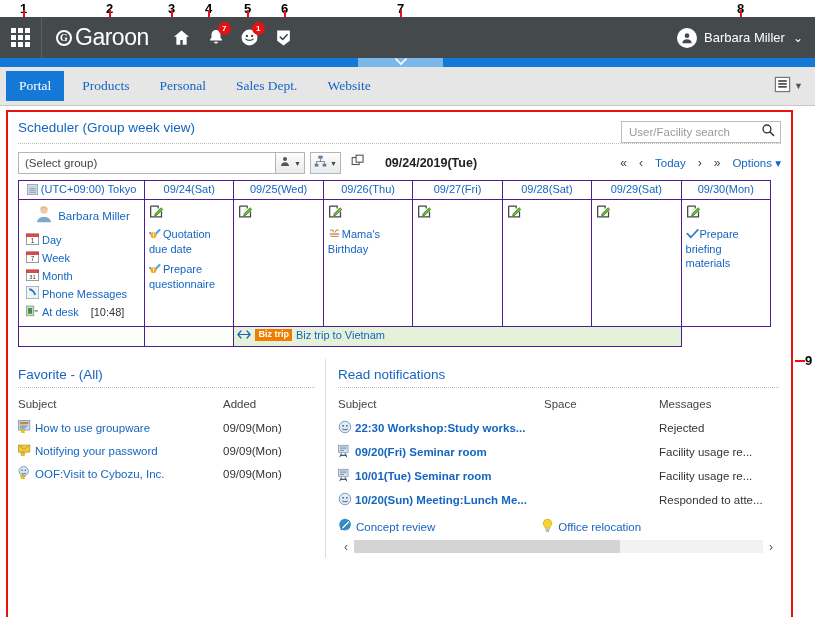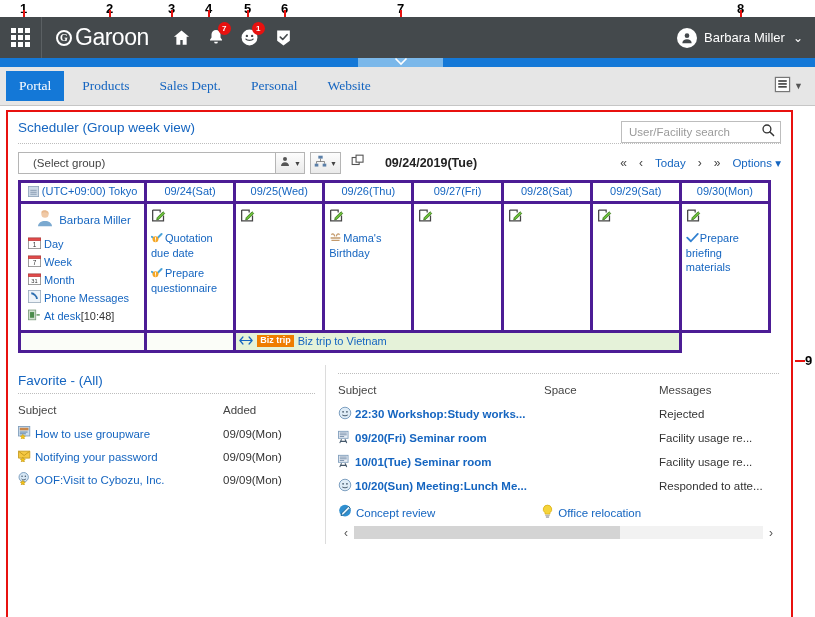--- a/index.html
+++ b/index.html
@@ -208,21 +208,21 @@
     display: flex; align-items: center;
     margin-bottom: 6px;
   }
   .group-select {
     width: 258px; height: 22px;
     border: 1px solid #b5b5b5;
     background: #fff;
     font-size: 11.5px;
     color: #444;
     display: flex; align-items: center;
-    padding-left: 14px;
+    padding-left: 6px;
     cursor: pointer;
   }
   .icon-btn {
     height: 22px;
     border: 1px solid #b5b5b5;
     border-left: none;
     background: linear-gradient(#fdfdfd, #eaeaea);
     display: flex; align-items: center; justify-content: center;
     padding: 0 3px;
     cursor: pointer;
@@ -248,21 +248,21 @@
   .nav-arrow { color: #444; cursor: pointer; font-size: 12px; }
   .nav-link { color: #1565c0; cursor: pointer; font-size: 11.5px; }
 
   
   table.cal {
     border-collapse: collapse;
     width: 753px;
     table-layout: fixed;
   }
   table.cal th, table.cal td {
-    border: 3px solid #4c1d95;
+    border: 1px solid #4c1d95;
     font-weight: normal;
     vertical-align: top;
   }
   table.cal th {
     height: 19px;
     font-size: 11px;
     color: #1565c0;
     text-align: center;
     background: #fff;
     padding: 2px 0;
@@ -290,21 +290,21 @@
     margin-left: 4px;
   }
   .side-item {
     display: flex; align-items: center;
     font-size: 11px;
     color: #1565c0;
     margin: 3px 0 3px 2px;
     cursor: pointer;
   }
   .side-item .lbl { margin-left: 3px; }
-  .side-item .time { color: #333; }
+  .side-item .time { color: #333; margin-left: 12px; }
 
   .edit-icon { margin-bottom: 5px; cursor: pointer; display:block; }
   .ev {
     font-size: 11px;
     color: #1565c0;
     line-height: 1.22;
     margin-bottom: 6px;
     cursor: pointer;
   }
   .ev .ico { margin-right: 1px; vertical-align: -2px; }
@@ -514,22 +514,22 @@
       <svg width="14" height="9" viewBox="0 0 14 9">
           <path d="M1.5 1.5 7 7l5.5-5.5" stroke="#ffffff" stroke-width="1.6" fill="none"></path>
         </svg>
     </span>
   </div>
 
   <div class="tabsbar">
     <div id="tabs-host" style="display:flex;align-items:center;font-family:Liberation Serif, serif;">
         <div class="tab active">Portal</div>
         <div class="tab">Products</div>
+        <div class="tab">Personal</div>
         <div class="tab">Sales Dept.</div>
-        <div class="tab">Personal</div>
         <div class="tab">Website</div>
       </div>
     <div class="listmenu">
       <span>
         <svg width="17" height="17" viewBox="0 0 18 18">
           <rect x="1.5" y="1.5" width="15" height="15" fill="#fff" stroke="#777" stroke-width="1.3"></rect>
           <rect x="4.5" y="4.5" width="9" height="1.6" fill="#333"></rect>
           <rect x="4.5" y="7.6" width="9" height="1.6" fill="#333"></rect>
           <rect x="4.5" y="10.7" width="9" height="1.6" fill="#333"></rect>
         </svg>
@@ -818,20 +818,21 @@
                     <span class="tx">OOF:Visit to Cybozu, Inc.</span>
                   </span>
                 </td>
                 <td class="added">09/09(Mon)</td>
               </tr>
             </tbody>
         </table>
       </div>
 
       <div class="notif-panel">
+        <div class="panel-title">Read notifications</div>
         <div class="dotted-sep"></div>
         <table class="lst">
           <thead>
             <tr>
               <th>Subject</th>
               <th style="width:115px;">Space</th>
               <th style="width:120px;">Messages</th>
             </tr>
           </thead>
           <tbody id="notif-rows">

